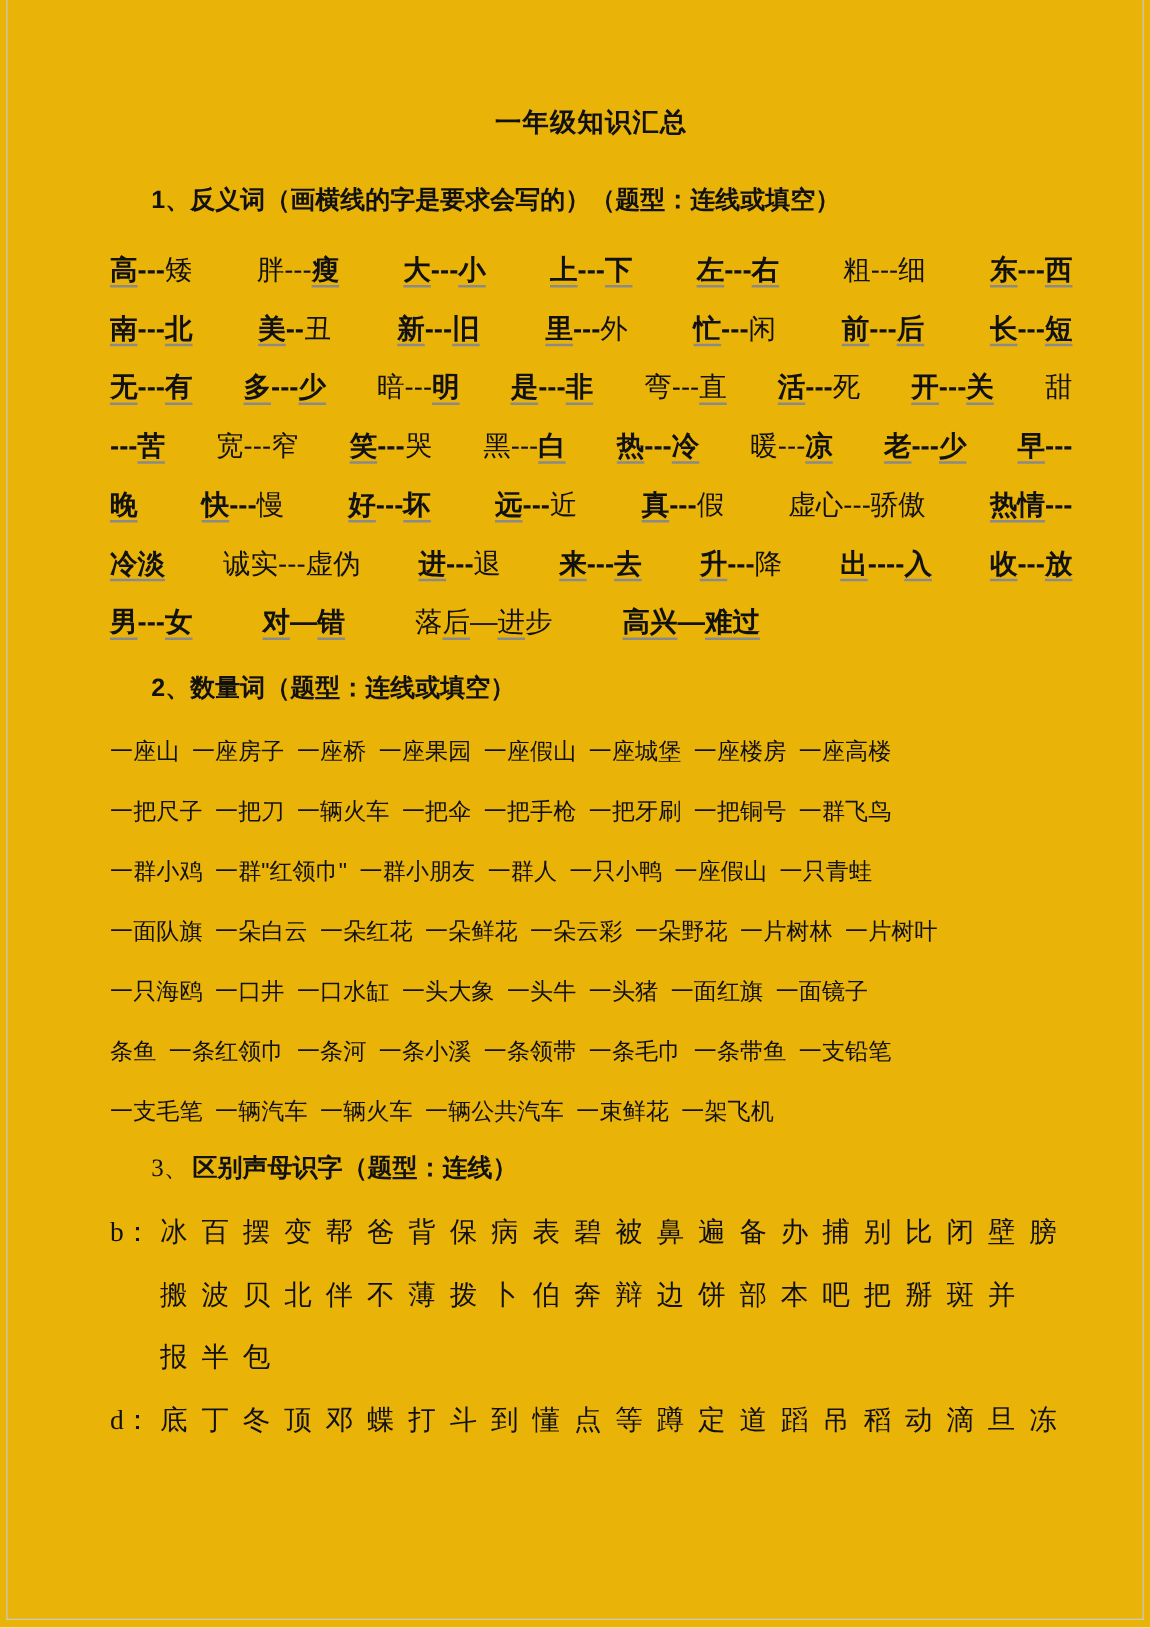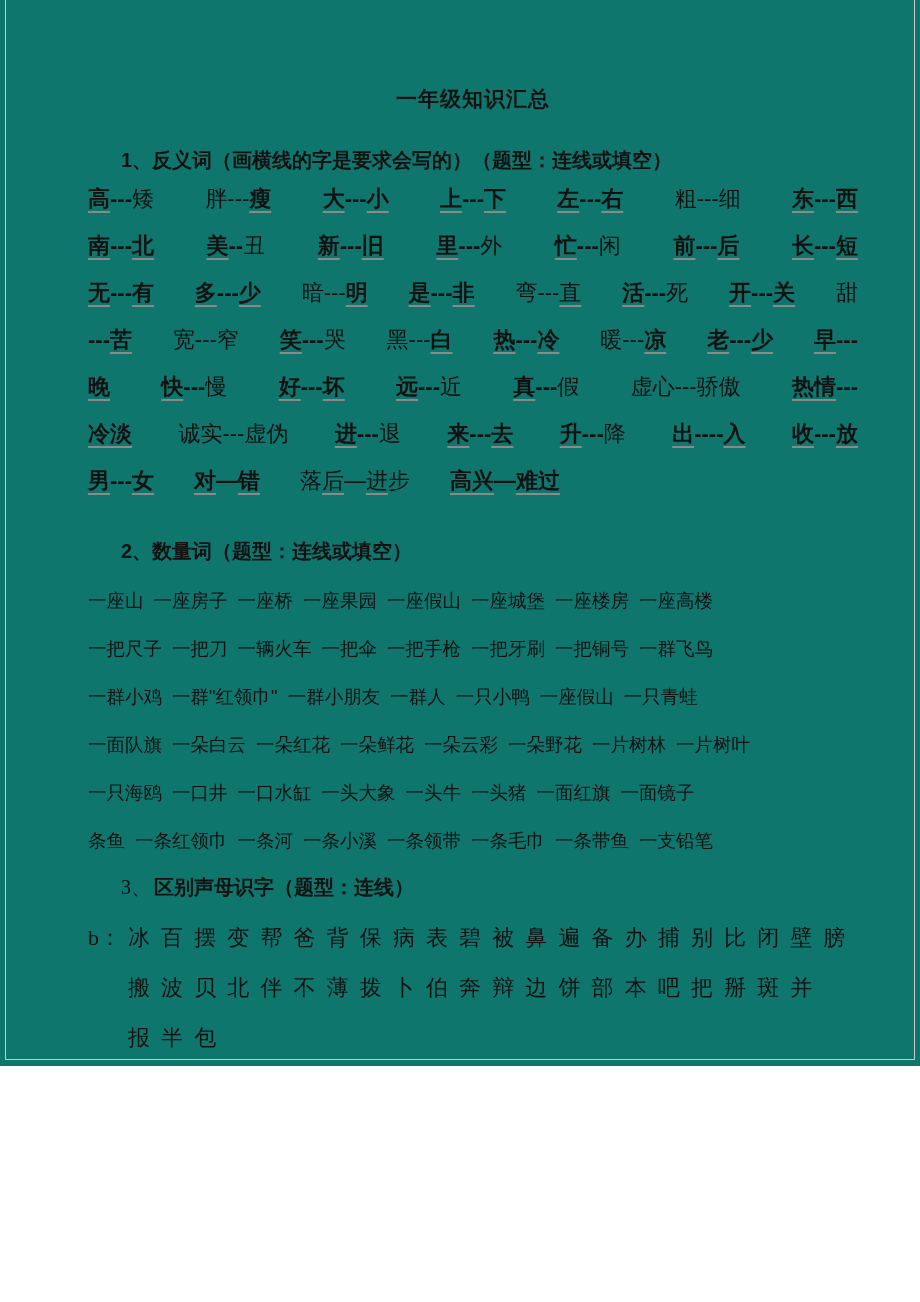--- a/index.html
+++ b/index.html
@@ -1,19 +1,19 @@
 <!DOCTYPE html>
 <html><head>
 <meta charset="utf-8">
 <style>
   html,body{margin:0;padding:0;background:#ffffff;}
   .page{
     position:relative;
-    width:920px;height:1066px;
-    background:#0f766e;
+    width:920px;height:1302px;
+    background:#eab308;
     color:#111;
     font-family:"Liberation Sans","DejaVu Sans",sans-serif;
     overflow:hidden;
     box-sizing:border-box;
   }
   .page-edge{
     position:absolute;left:5px;right:5px;top:-2px;bottom:6px;
     border:1px solid #c8c8c8;border-top:none;
     pointer-events:none;
   }
@@ -22,24 +22,24 @@
     text-align:center;font-size:21px;font-weight:bold;
     letter-spacing:1px;line-height:26px;
   }
   .h1,.h2,.h3{font-size:20px;font-weight:bold;line-height:24px;margin-left:33px;}
   .h1{margin-top:36px;}
   .h2{margin-top:26px;}
   .h3{margin-top:10px;}
   .h3num{font-weight:normal;font-family:"Liberation Serif","DejaVu Serif",serif;margin-right:3px;}
   .ant-block{margin-top:12px;}
   .ant-row{
-    display:flex;justify-content:space-between;align-items:flex-start;
+    display:flex;justify-content:space-between;align-items:flex-end;
     height:47px;font-size:22px;white-space:nowrap;
   }
-  .ant-row:last-child{justify-content:flex-start;gap:40px;}
+  .ant-row:last-child{justify-content:flex-start;gap:56px;}
   .frag{white-space:nowrap;}
   .b{font-weight:bold;}
   .u{
     text-decoration:underline;
     text-underline-offset:5px;
     text-decoration-thickness:2px;
     text-decoration-color:#8a8a8a;
   }
   .qty-block{margin-top:14px;}
   .qty-row{
@@ -186,20 +186,28 @@
         <div class="qty-row">
           <span>条鱼</span>
           <span>一条红领巾</span>
           <span>一条河</span>
           <span>一条小溪</span>
           <span>一条领带</span>
           <span>一条毛巾</span>
           <span>一条带鱼</span>
           <span>一支铅笔</span>
         </div>
+        <div class="qty-row">
+          <span>一支毛笔</span>
+          <span>一辆汽车</span>
+          <span>一辆火车</span>
+          <span>一辆公共汽车</span>
+          <span>一束鲜花</span>
+          <span>一架飞机</span>
+        </div>
       </div>
 
     <div class="h3">
       <span class="h3num">3、</span><span>区别声母识字（题型：连线）</span>
     </div>
 
     <div class="init-block">
         <div class="initial-entry">
           <span class="initial-letter">b：</span>
           <div class="initial-lines">

